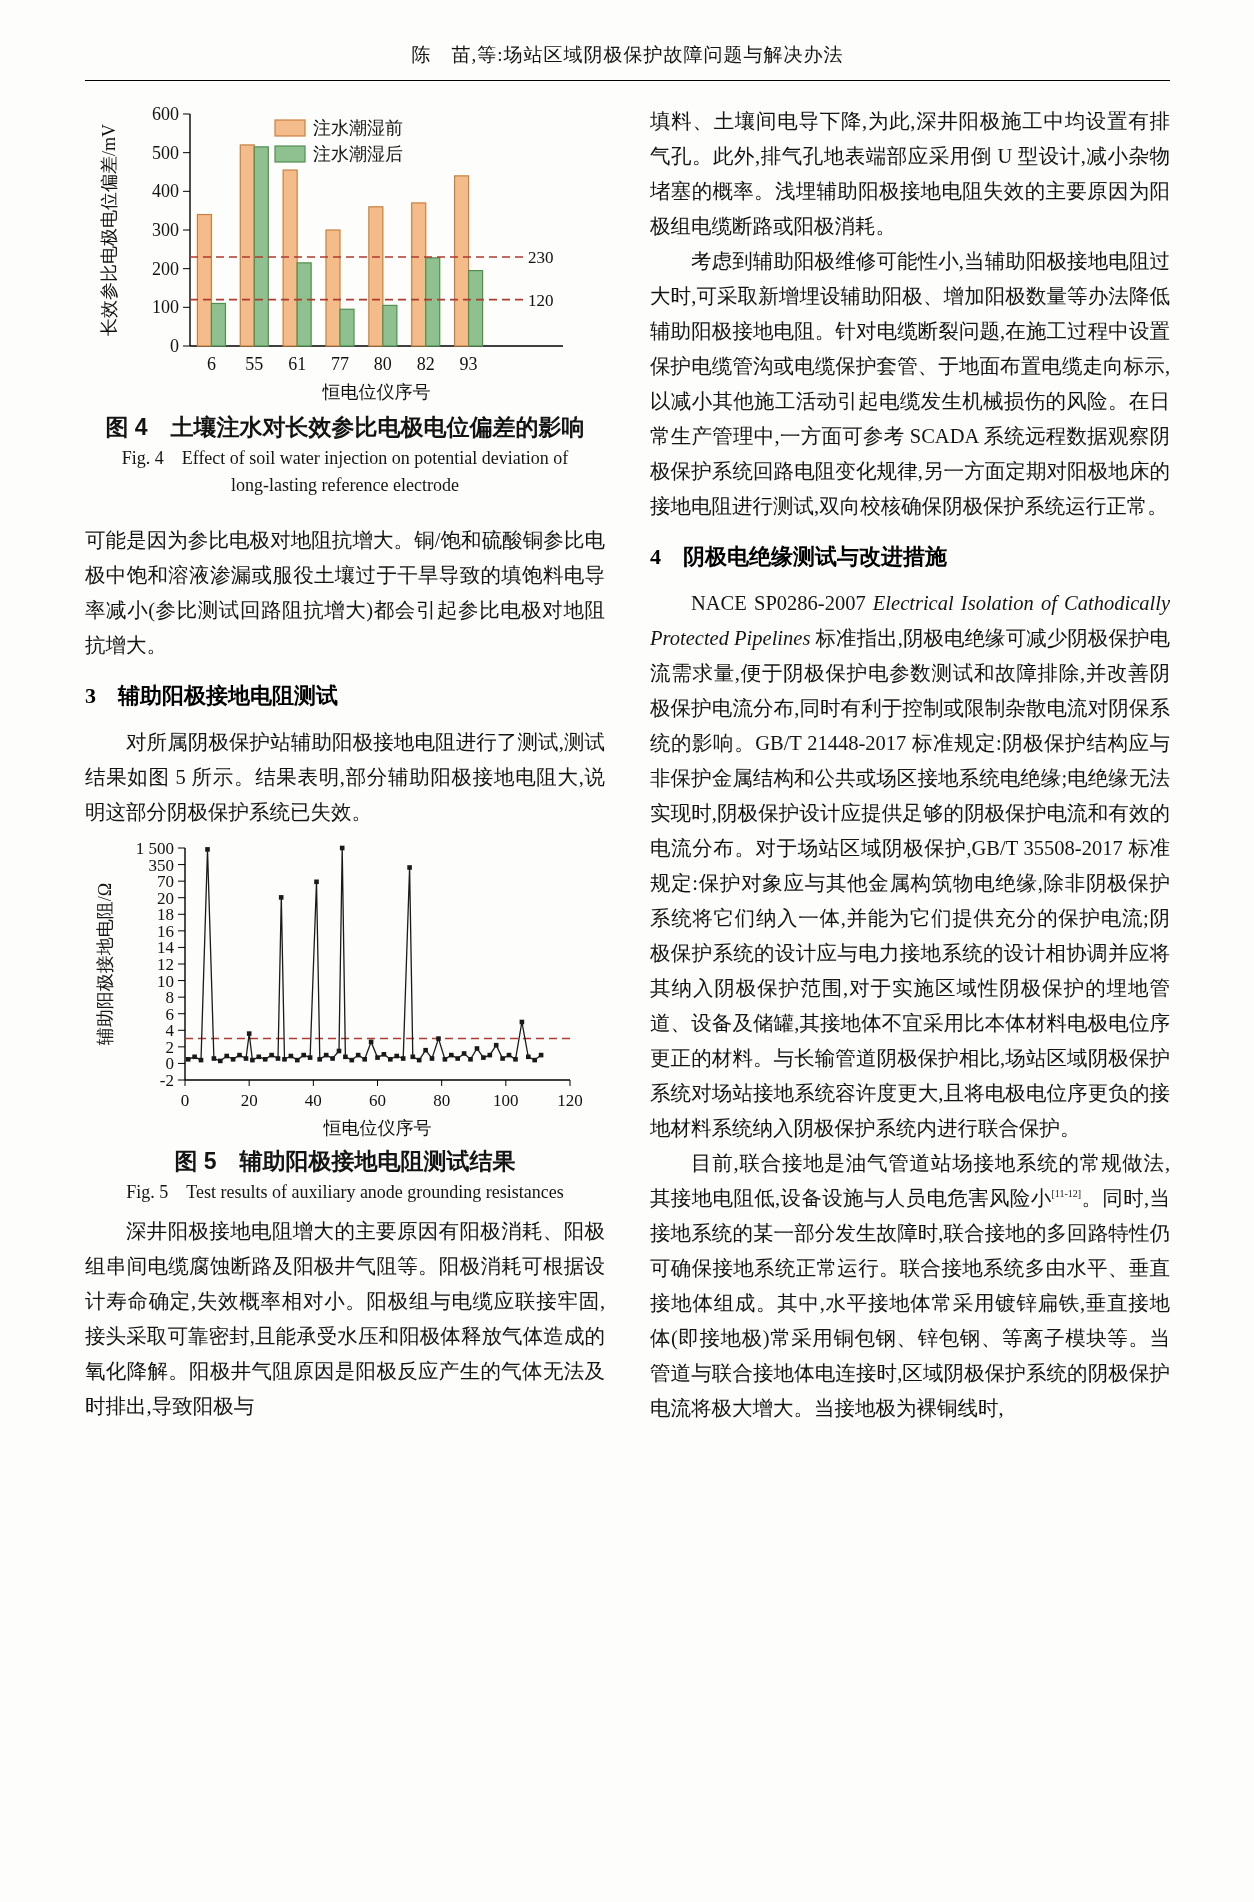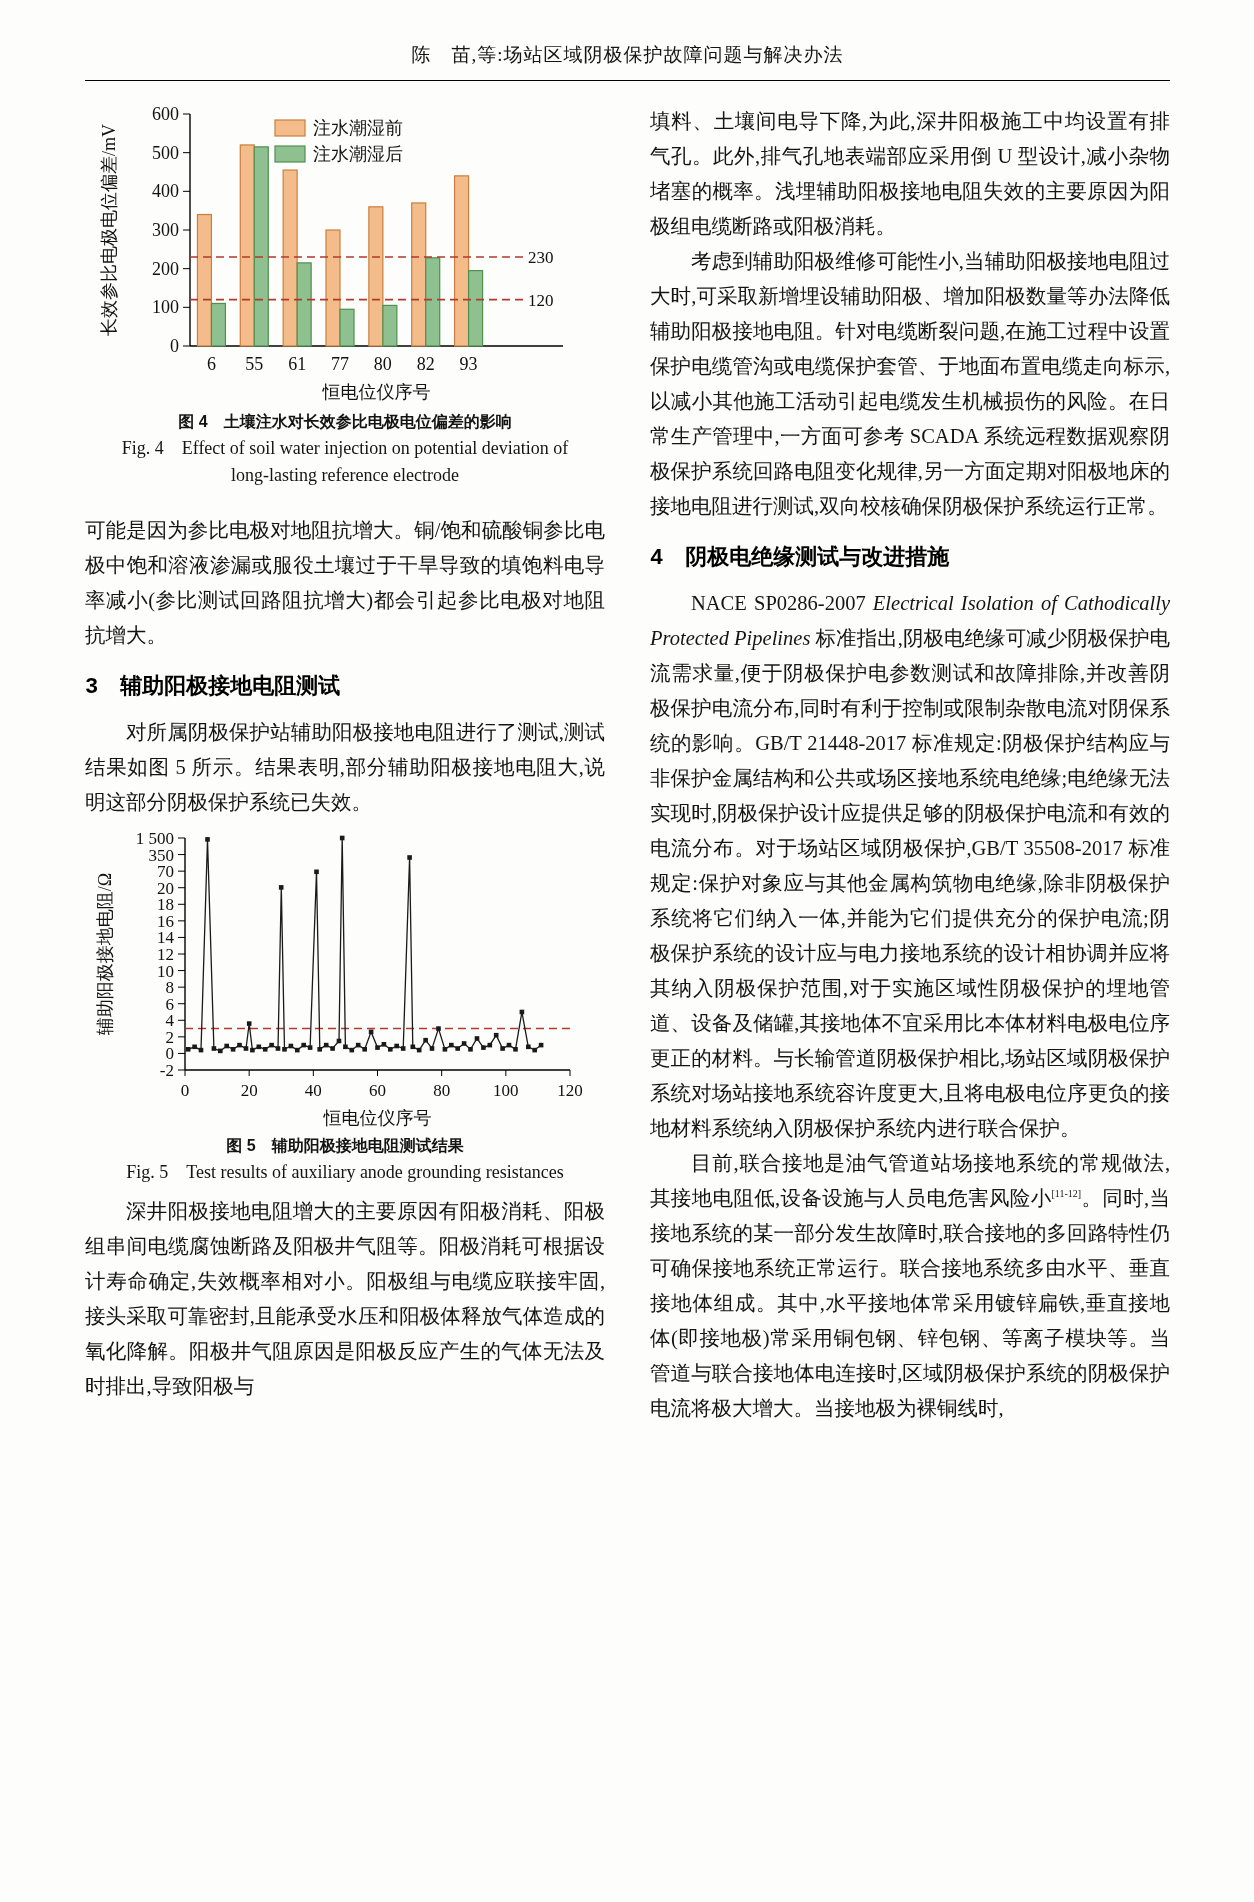--- a/index.html
+++ b/index.html
@@ -8,25 +8,25 @@
     font-family:"Liberation Serif","DejaVu Serif",serif;color:#141414;
   }
   .sheet{position:absolute;left:0;top:0;width:1254px;height:1510px;overflow:hidden;}
   .header{position:absolute;left:85px;top:42px;width:1085px;text-align:center;
           font-size:19px;letter-spacing:1px;}
   .header-rule{position:absolute;left:85px;top:80px;width:1085px;border-bottom:1.6px solid #000;}
   .columns{position:absolute;left:85px;top:104px;width:1085px;display:flex;gap:45px;}
   .col{width:520px;}
   p.para{font-size:20.5px;line-height:35px;text-align:justify;margin:0;text-indent:2em;}
   p.cont{text-indent:0;}
-  .sec-heading{font-family:Liberation Mono, monospace;
+  .sec-heading{font-family:Liberation Serif, serif;
                font-size:22px;font-weight:700;margin:18px 0 14px;color:#000;}
   figure{margin:0;}
   .figure{text-align:center;}
-  .cap-cn{font-size:16px;font-weight:700;margin-top:2px;
+  .cap-cn{font-size:23px;font-weight:700;margin-top:2px;
           font-family:"Liberation Sans","DejaVu Sans",sans-serif;}
   .cap-en{font-size:18px;font-weight:400;line-height:27px;margin-top:2px;}
   .footer{position:absolute;left:96px;top:1830px;font-size:16px;}
   sup{font-size:10px;line-height:0;}
   svg text{font-family:"Liberation Serif","DejaVu Serif",serif;fill:#111;}
   i{font-style:italic;}
 </style>
 </head>
 <body>
 

